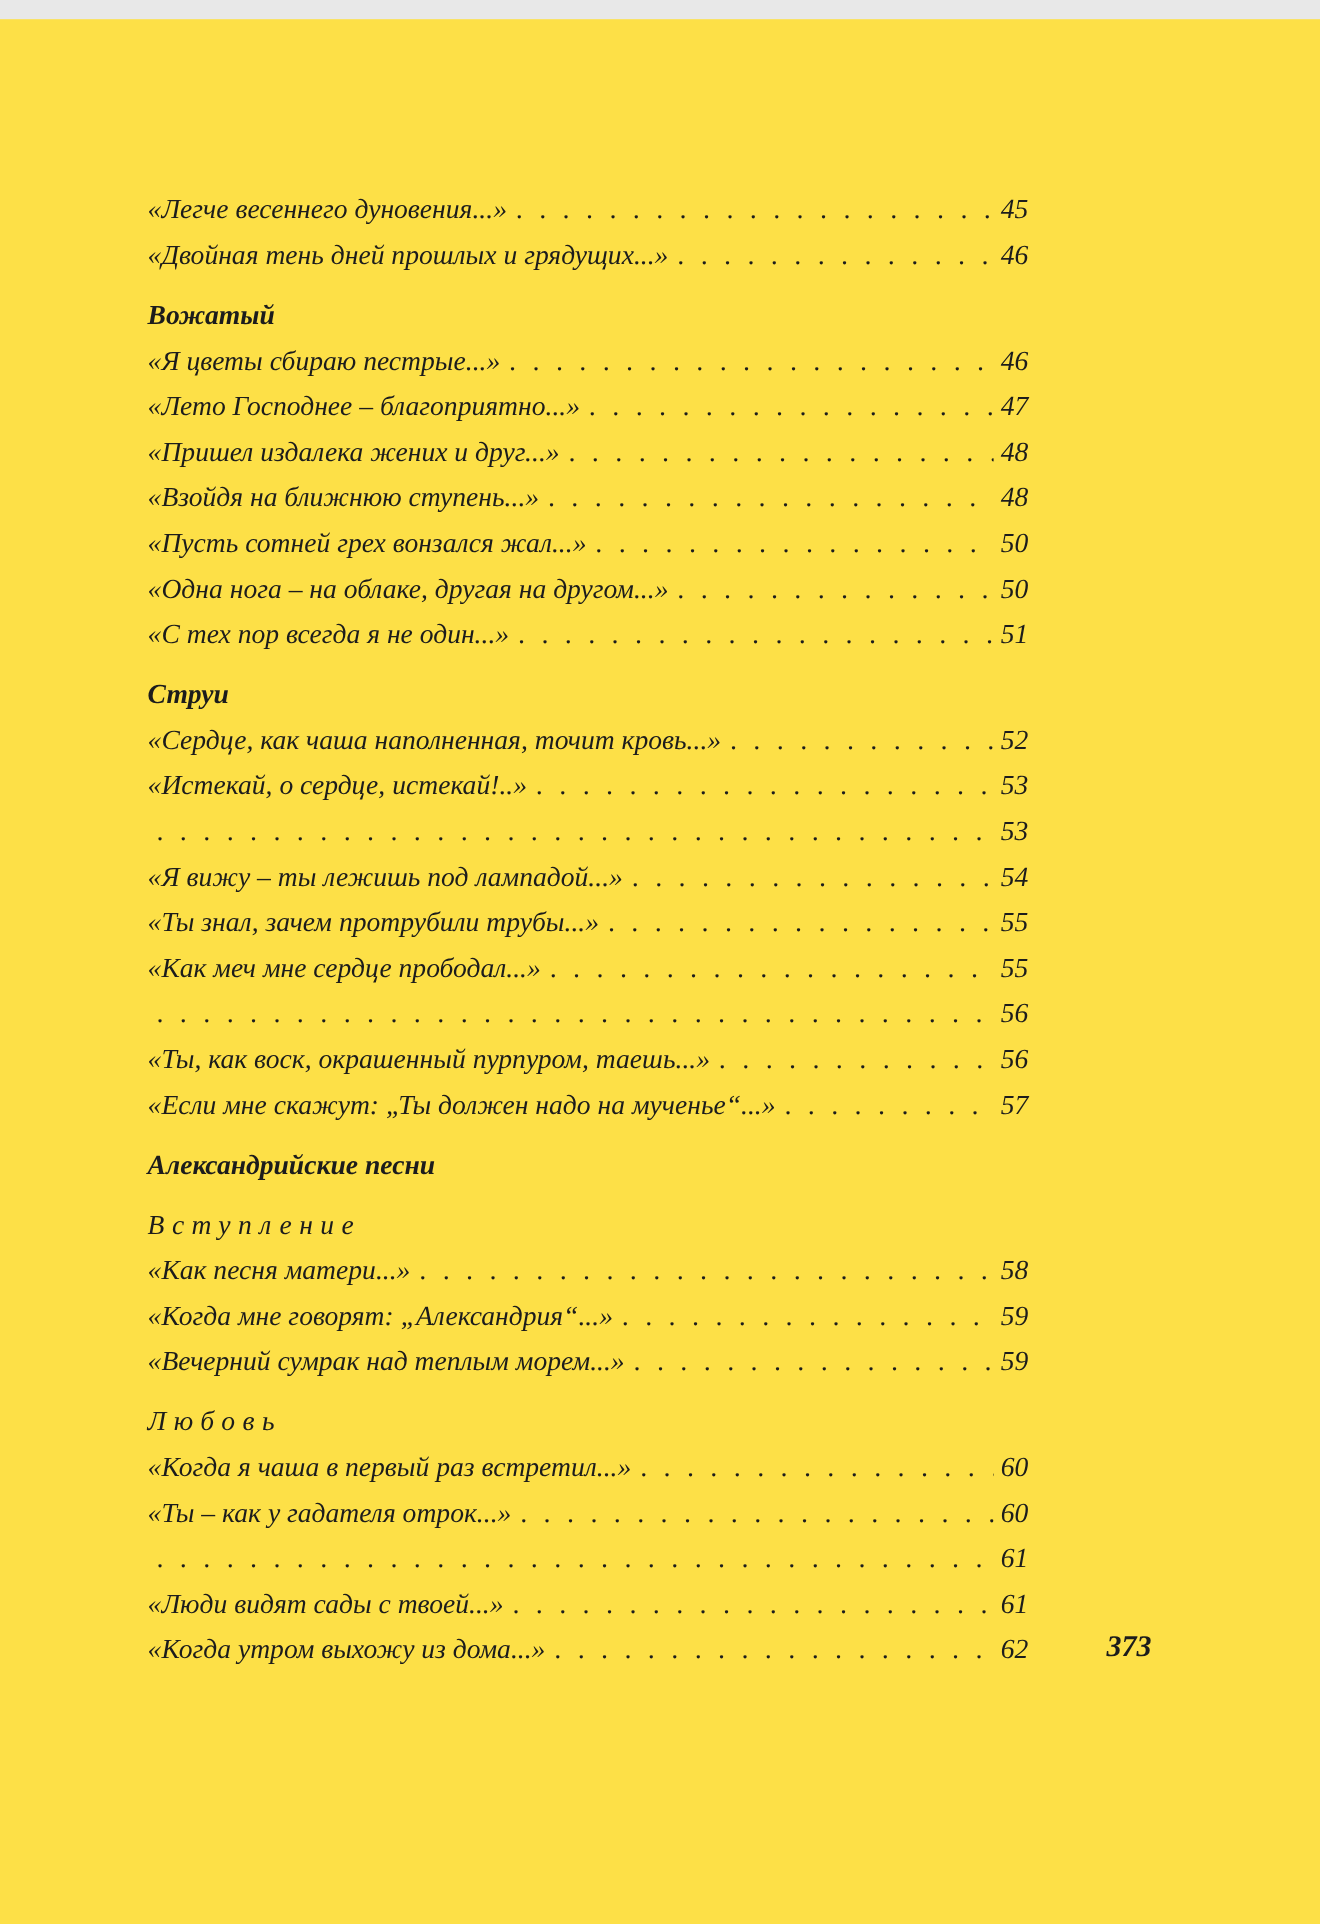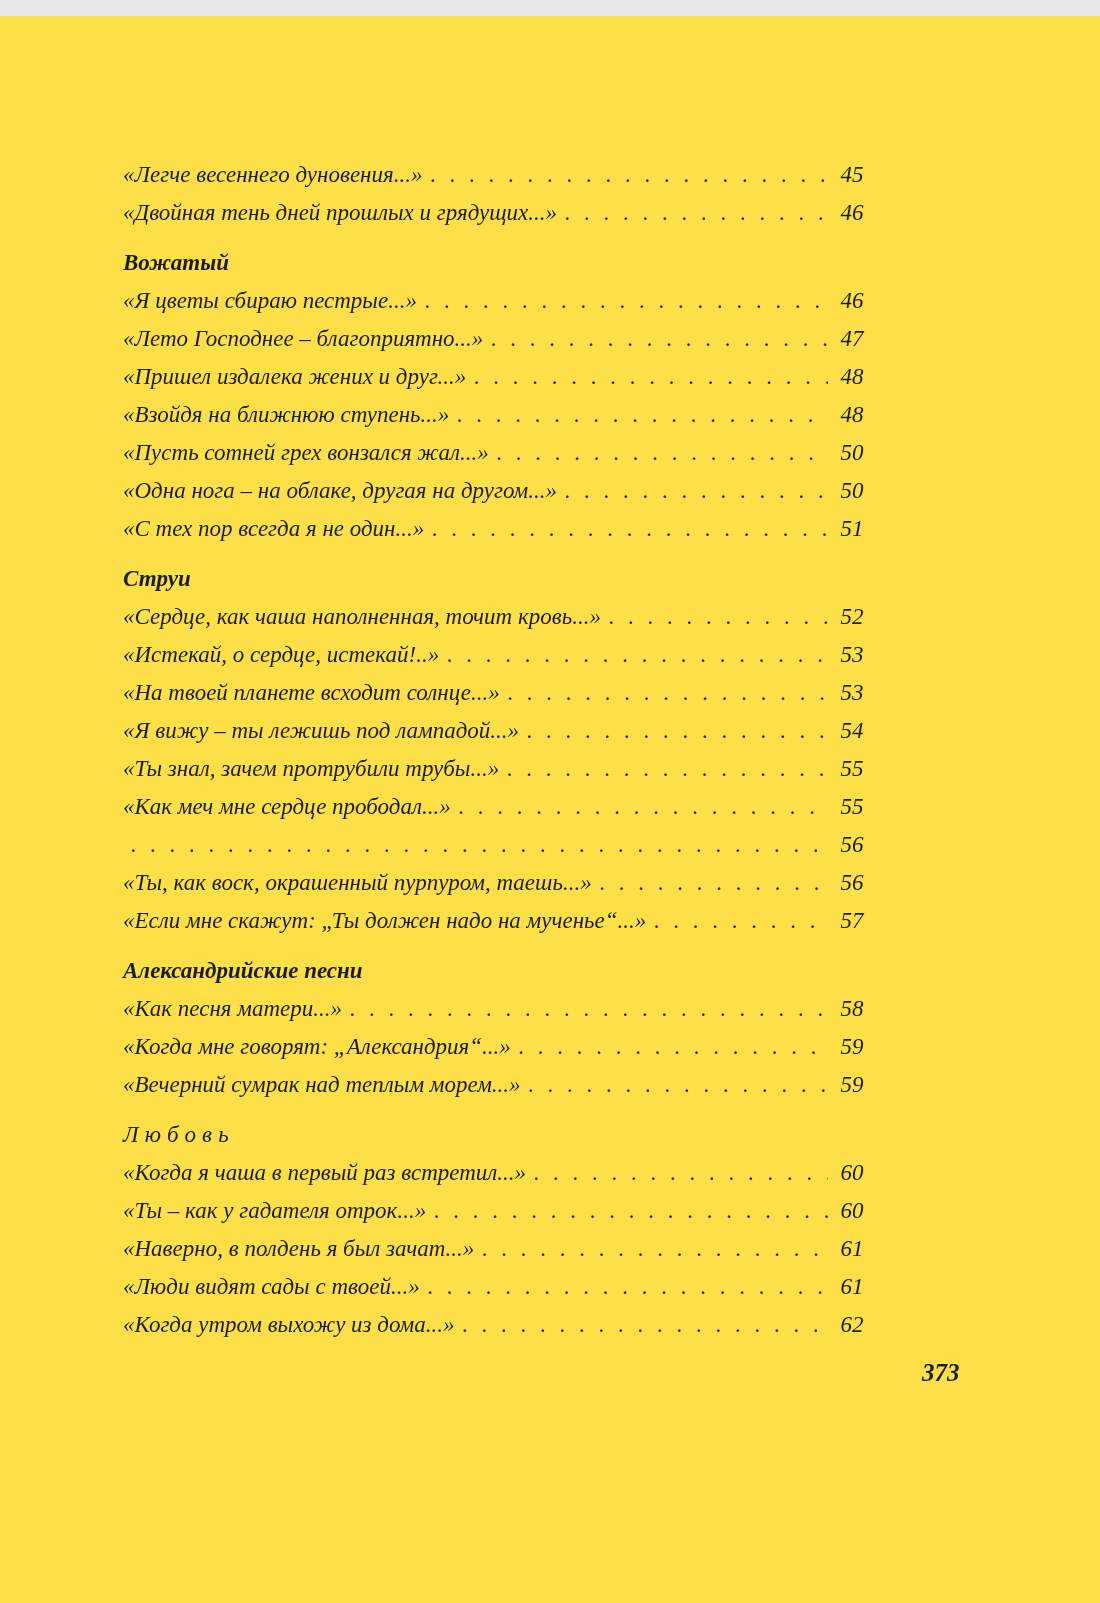--- a/index.html
+++ b/index.html
@@ -50,21 +50,21 @@
     flex: 1 1 auto;
     min-width: 10px;
     overflow: hidden;
     white-space: nowrap;
     margin: 0 6px 0 8px;
     letter-spacing: 4px;
   }
   .toc-page {
     flex: 0 0 auto;
     min-width: 36px;
-    text-align: center;
+    text-align: left;
   }
   .folio {
     position: absolute;
     left: 922px;
     top: 1338px;
     line-height: 38px;
     font-size: 25px;
     font-weight: bold;
   }
 </style>
@@ -129,21 +129,20 @@
           <span class="toc-title">«Сердце, как чаша наполненная, точит кровь...»</span>
           <span class="toc-dots">. . . . . . . . . . . . . . . . . . . . . . . . . . . . . . . . . . . . . . . . . . . . . . . . . . . . . . . . . . . . . . . . . . . . . . . . . . . . . . . . . . . . . . . . . . . . . . . . . . . . </span>
           <span class="toc-page">52</span>
         </div>
         <div class="toc-row">
           <span class="toc-title">«Истекай, о сердце, истекай!..»</span>
           <span class="toc-dots">. . . . . . . . . . . . . . . . . . . . . . . . . . . . . . . . . . . . . . . . . . . . . . . . . . . . . . . . . . . . . . . . . . . . . . . . . . . . . . . . . . . . . . . . . . . . . . . . . . . . </span>
           <span class="toc-page">53</span>
         </div>
         <div class="toc-row">
-          <span class="toc-title">«На твоей планете всходит солнце...»</span>
           <span class="toc-dots">. . . . . . . . . . . . . . . . . . . . . . . . . . . . . . . . . . . . . . . . . . . . . . . . . . . . . . . . . . . . . . . . . . . . . . . . . . . . . . . . . . . . . . . . . . . . . . . . . . . . </span>
           <span class="toc-page">53</span>
         </div>
         <div class="toc-row">
           <span class="toc-title">«Я вижу – ты лежишь под лампадой...»</span>
           <span class="toc-dots">. . . . . . . . . . . . . . . . . . . . . . . . . . . . . . . . . . . . . . . . . . . . . . . . . . . . . . . . . . . . . . . . . . . . . . . . . . . . . . . . . . . . . . . . . . . . . . . . . . . . </span>
           <span class="toc-page">54</span>
         </div>
         <div class="toc-row">
           <span class="toc-title">«Ты знал, зачем протрубили трубы...»</span>
@@ -167,20 +166,21 @@
         <div class="toc-row">
           <span class="toc-title">«Если мне скажут: „Ты должен надо на мученье“...»</span>
           <span class="toc-dots">. . . . . . . . . . . . . . . . . . . . . . . . . . . . . . . . . . . . . . . . . . . . . . . . . . . . . . . . . . . . . . . . . . . . . . . . . . . . . . . . . . . . . . . . . . . . . . . . . . . . </span>
           <span class="toc-page">57</span>
         </div>
       </div>
       <div class="toc-section">
         <div class="toc-heading bold">Александрийские песни</div>
       </div>
       <div class="toc-section">
+        <div class="toc-heading spaced">Вступление</div>
         <div class="toc-row">
           <span class="toc-title">«Как песня матери...»</span>
           <span class="toc-dots">. . . . . . . . . . . . . . . . . . . . . . . . . . . . . . . . . . . . . . . . . . . . . . . . . . . . . . . . . . . . . . . . . . . . . . . . . . . . . . . . . . . . . . . . . . . . . . . . . . . . </span>
           <span class="toc-page">58</span>
         </div>
         <div class="toc-row">
           <span class="toc-title">«Когда мне говорят: „Александрия“...»</span>
           <span class="toc-dots">. . . . . . . . . . . . . . . . . . . . . . . . . . . . . . . . . . . . . . . . . . . . . . . . . . . . . . . . . . . . . . . . . . . . . . . . . . . . . . . . . . . . . . . . . . . . . . . . . . . . </span>
           <span class="toc-page">59</span>
         </div>
@@ -196,21 +196,20 @@
           <span class="toc-title">«Когда я чаша в первый раз встретил...»</span>
           <span class="toc-dots">. . . . . . . . . . . . . . . . . . . . . . . . . . . . . . . . . . . . . . . . . . . . . . . . . . . . . . . . . . . . . . . . . . . . . . . . . . . . . . . . . . . . . . . . . . . . . . . . . . . . </span>
           <span class="toc-page">60</span>
         </div>
         <div class="toc-row">
           <span class="toc-title">«Ты – как у гадателя отрок...»</span>
           <span class="toc-dots">. . . . . . . . . . . . . . . . . . . . . . . . . . . . . . . . . . . . . . . . . . . . . . . . . . . . . . . . . . . . . . . . . . . . . . . . . . . . . . . . . . . . . . . . . . . . . . . . . . . . </span>
           <span class="toc-page">60</span>
         </div>
         <div class="toc-row">
-          <span class="toc-title">«Наверно, в полдень я был зачат...»</span>
           <span class="toc-dots">. . . . . . . . . . . . . . . . . . . . . . . . . . . . . . . . . . . . . . . . . . . . . . . . . . . . . . . . . . . . . . . . . . . . . . . . . . . . . . . . . . . . . . . . . . . . . . . . . . . . </span>
           <span class="toc-page">61</span>
         </div>
         <div class="toc-row">
           <span class="toc-title">«Люди видят сады с твоей...»</span>
           <span class="toc-dots">. . . . . . . . . . . . . . . . . . . . . . . . . . . . . . . . . . . . . . . . . . . . . . . . . . . . . . . . . . . . . . . . . . . . . . . . . . . . . . . . . . . . . . . . . . . . . . . . . . . . </span>
           <span class="toc-page">61</span>
         </div>
         <div class="toc-row">
           <span class="toc-title">«Когда утром выхожу из дома...»</span>

